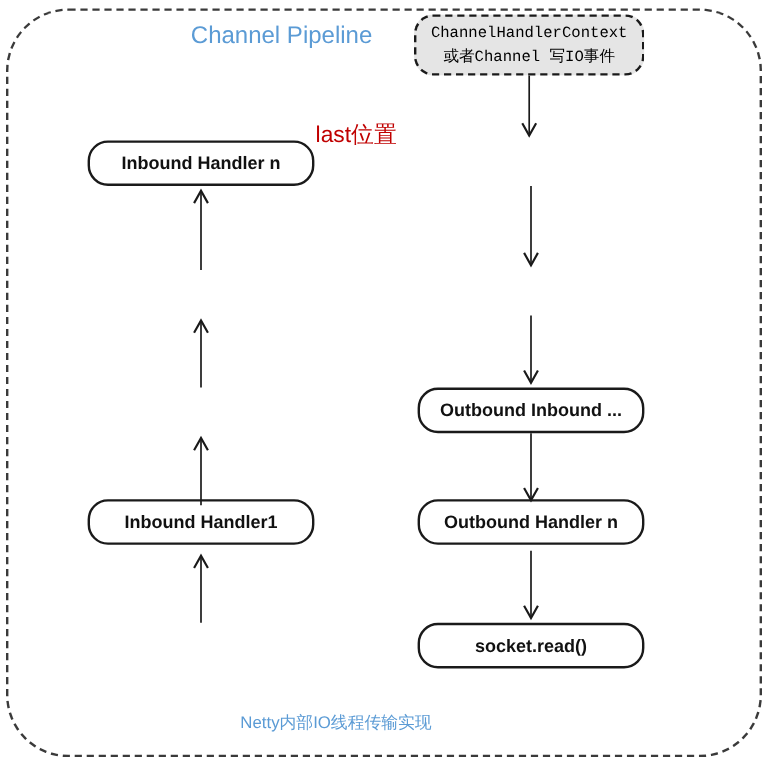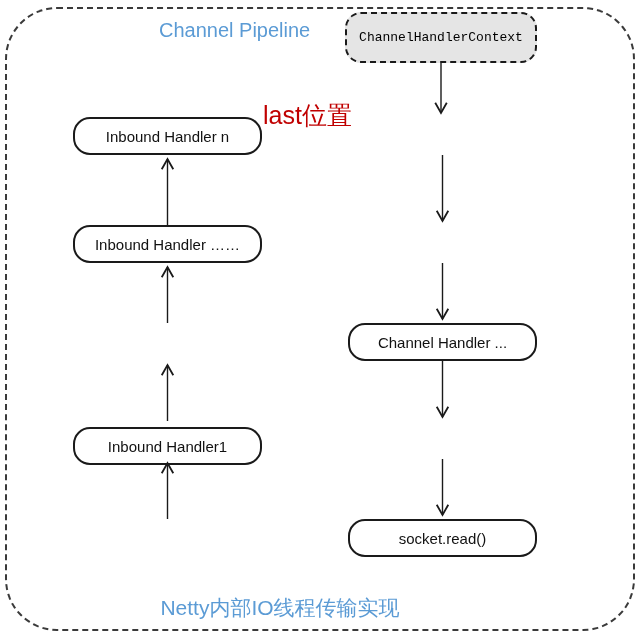--- a/index.html
+++ b/index.html
@@ -16,60 +16,61 @@
     color:var(--accent-blue,#5B9BD5); white-space:nowrap;
   }
   .context-box {
     position:absolute; left:345px; top:12px; width:192px; height:51px;
     box-sizing:border-box; border:2px dashed #1a1a1a; border-radius:16px;
     background:#e5e5e5; display:flex; flex-direction:column; justify-content:center;
     align-items:center; font-family:"Liberation Mono", monospace;
     font-size:13px; line-height:1.5; color:#000; white-space:nowrap;
   }
   .last-label {
-    position:absolute; left:263px; top:99px; font-size:25px;
+    position:absolute; left:263px; top:99px; font-size:19px;
     color:var(--accent-red,#C00000); white-space:nowrap;
   }
   .node {
     position:absolute; width:189px; height:38px; box-sizing:border-box;
     border:2px solid #1a1a1a; border-radius:17px; background:#fff;
     display:flex; align-items:center; justify-content:center;
-    font-size:15px; color:#111; white-space:nowrap;
+    font-size:15px; color:#111; white-space:nowrap;font-weight:bold;
   }
   .col-left  { left:73px; }
   .col-right { left:348px; }
-  .r0{top:117px} .r1{top:225px} .r2{top:323px} .r3{top:427px} .r4{top:519px}
+  .r0{top:117px} .r1{top:225px} .r2{top:323px} .r3{top:416px} .r4{top:519px}
   .arrows { position:absolute; left:0; top:0; width:644px; height:641px; pointer-events:none; }
   .arrows line { stroke:var(--line,#1a1a1a); stroke-width:1.4; }
   .arrows marker path { stroke:var(--line,#1a1a1a); fill:none; stroke-width:1.4; }
   .title-bottom {
     position:absolute; left:0; top:594px; width:560px; text-align:center;
-    font-size:21px; color:var(--accent-blue,#5B9BD5); white-space:nowrap;
+    font-size:14px; color:var(--accent-blue,#5B9BD5); white-space:nowrap;
   }
 </style>
 </head>
 <body>
 
 <div class="canvas">
 
   <div class="outer-border"></div>
 
   <div class="title-top">Channel Pipeline</div>
 
   <div class="context-box">
     <div>ChannelHandlerContext</div>
+    <div>或者Channel 写IO事件</div>
   </div>
 
   <div class="last-label">last位置</div>
 
   <div class="node col-left r0">Inbound Handler n</div>
-  <div class="node col-left r1">Inbound Handler ……</div>
   <div class="node col-left r3">Inbound Handler1</div>
 
-  <div class="node col-right r2">Channel Handler ...</div>
+  <div class="node col-right r2">Outbound Inbound ...</div>
+  <div class="node col-right r3">Outbound Handler n</div>
   <div class="node col-right r4">socket.read()</div>
 
   <svg class="arrows" viewBox="0 0 644 641" xmlns="http://www.w3.org/2000/svg">
     <defs>
       <marker id="ah" viewBox="0 0 12 12" refX="10" refY="6" markerWidth="11" markerHeight="11" orient="auto">
         <path d="M2,1.5 L10,6 L2,10.5"></path>
       </marker>
     </defs>
 
     <line x1="441" y1="63" x2="441" y2="113" marker-end="url(#ah)"></line>

